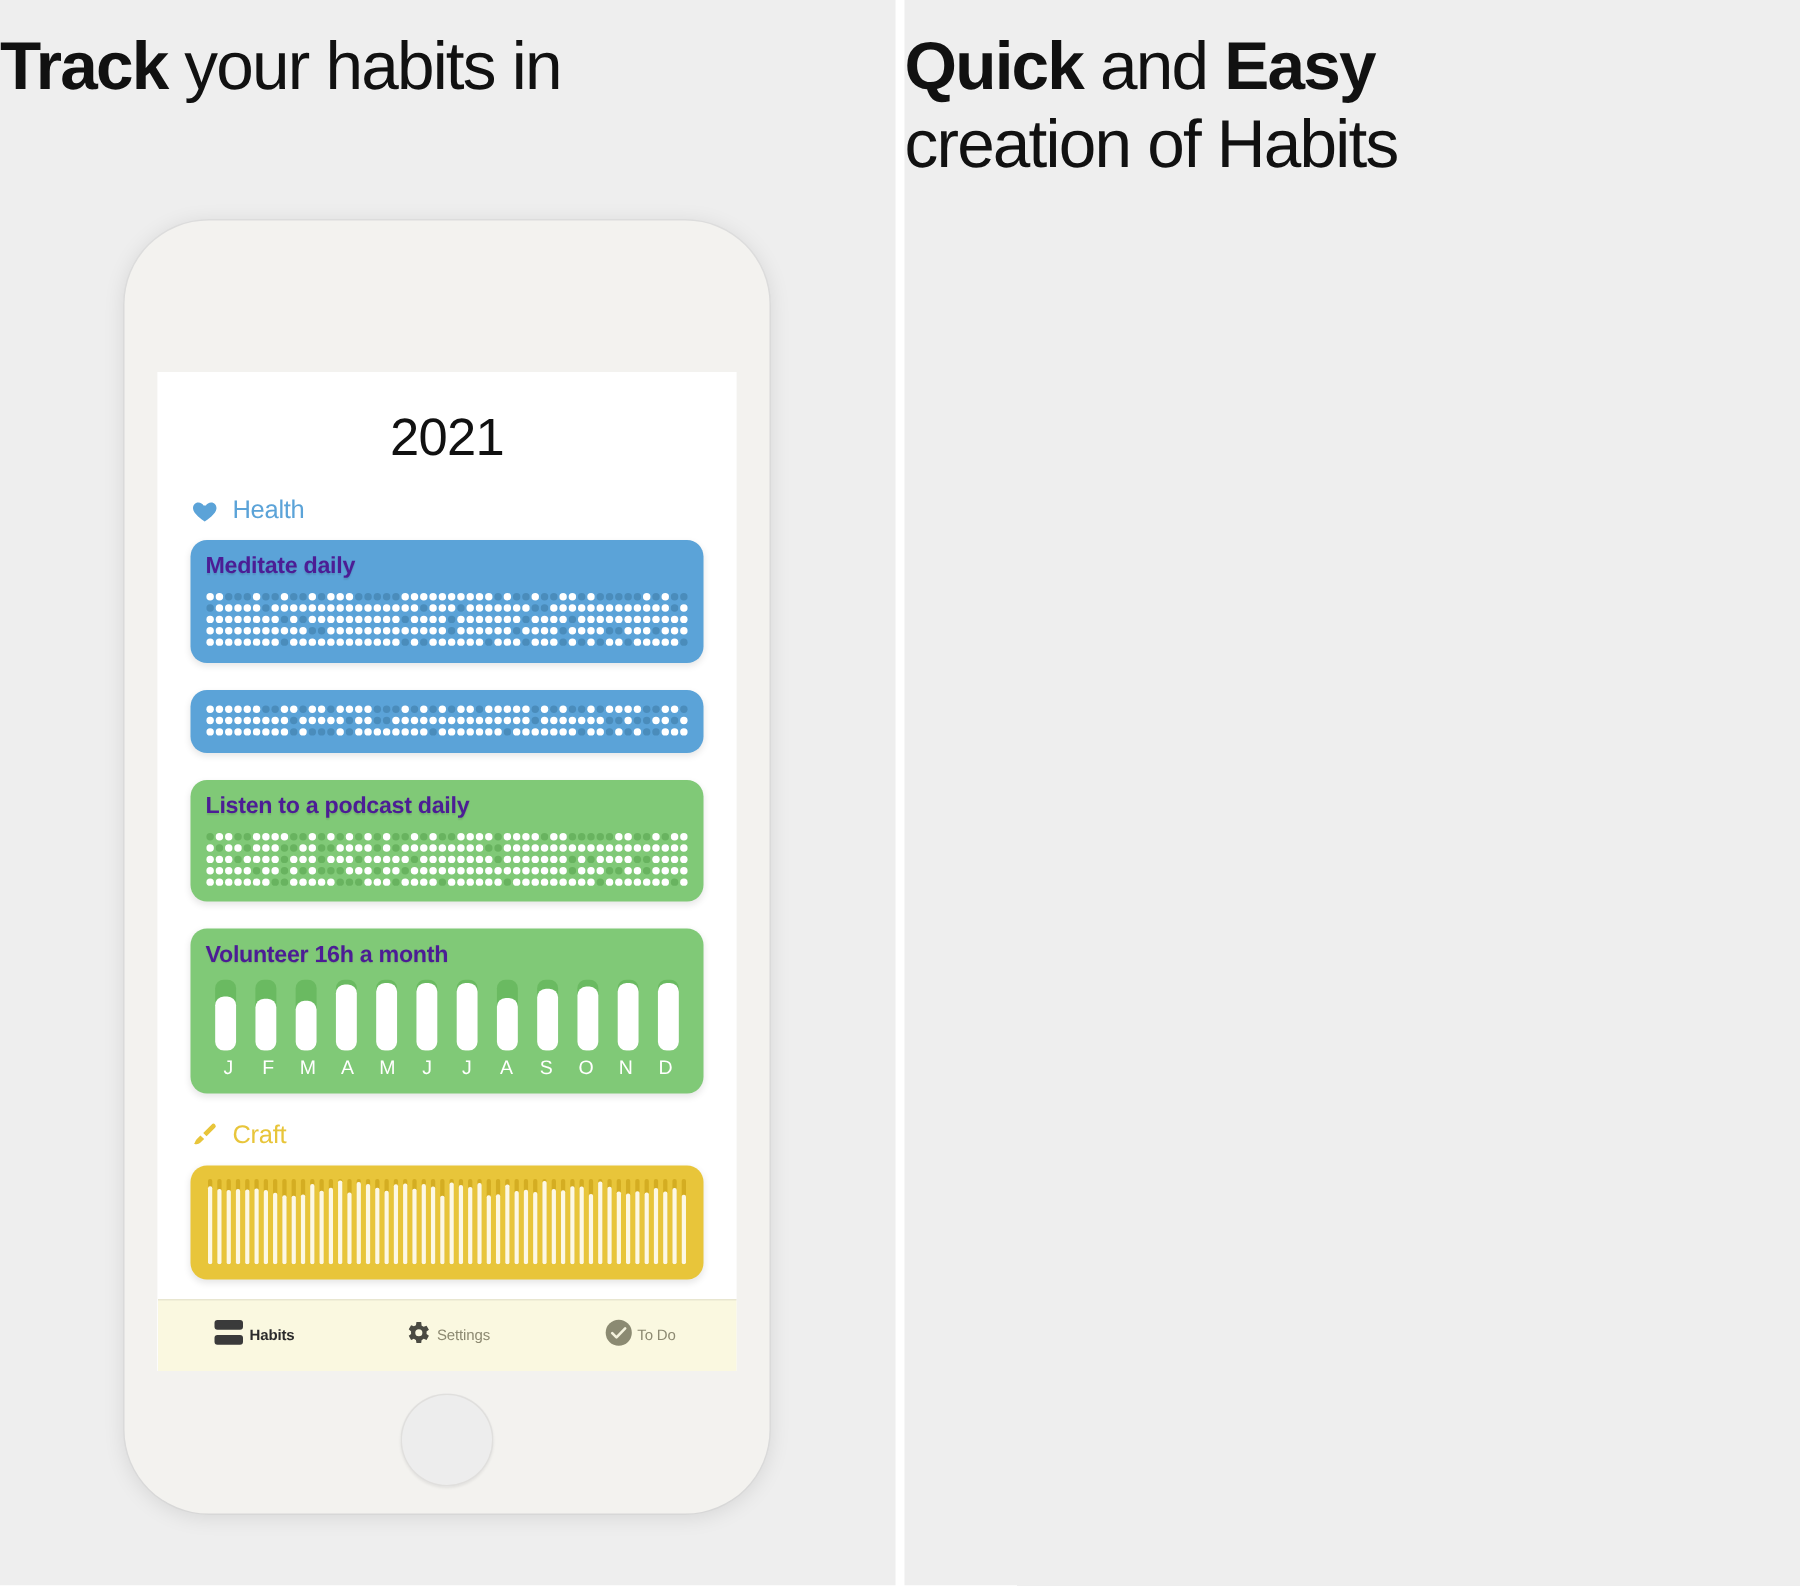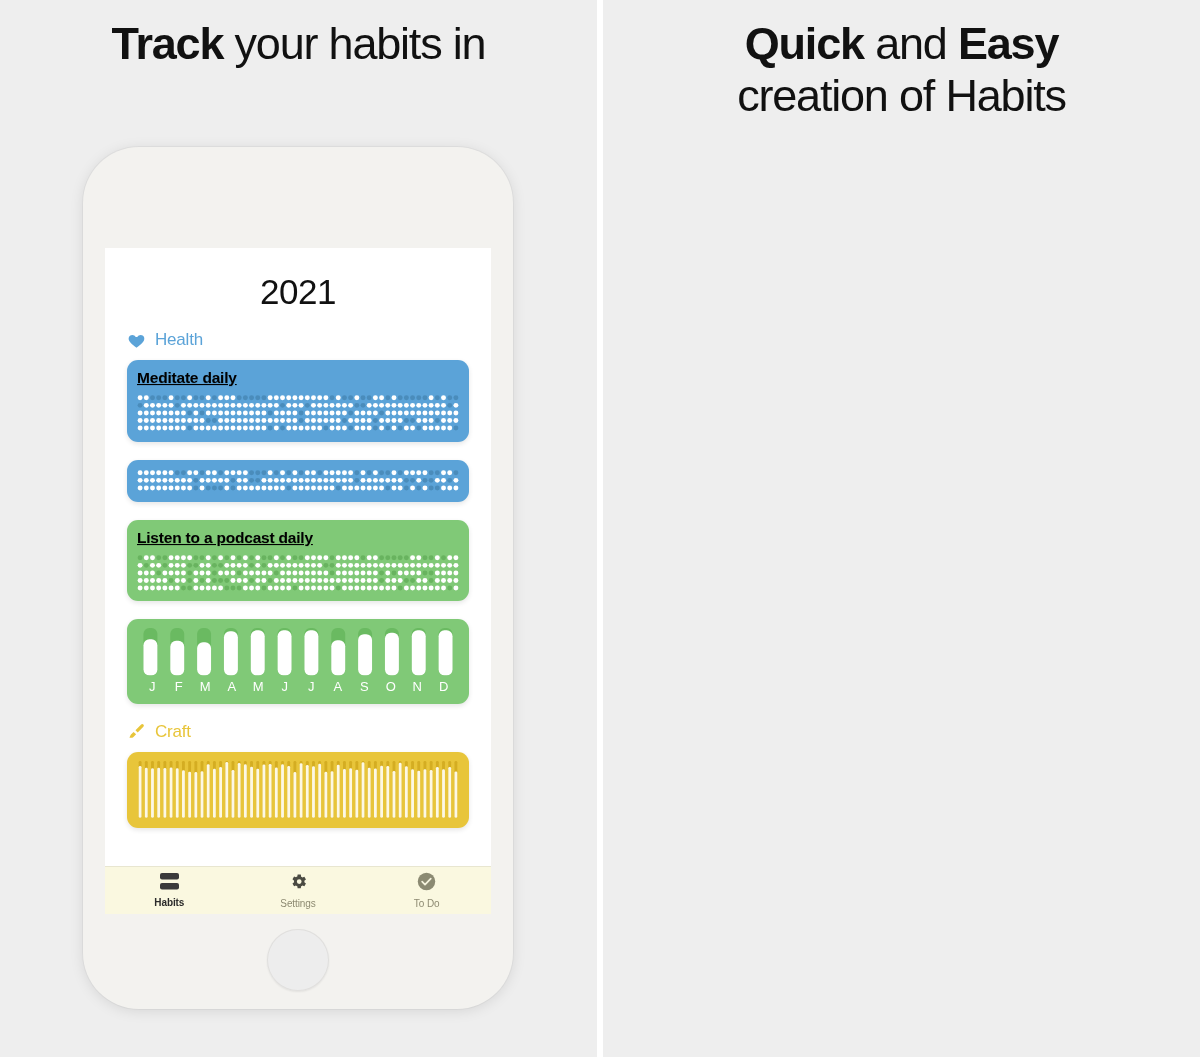--- a/index.html
+++ b/index.html
@@ -17,21 +17,21 @@
     background: #eeeeee;
     overflow: hidden;
   }
   .panel-left  { width: 597px; }
   .panel-gap   { width: 6px; background: #ffffff; height: 1057px; }
   .panel-right { width: 597px; }
 
   
   .headline {
     position: absolute; left: 0; right: 0; top: 18px;
-    text-align: center;
+    text-align: left;
     color: #111111;
     font-size: 45px;
     line-height: 52px;
     letter-spacing: -1.2px;
     font-weight: 400;
   }
   .headline b { font-weight: 700; }
 
   
   .phone {
@@ -79,27 +79,26 @@
 
   .habit-card {
     margin: 0 22px 18px 22px;
     border-radius: 11px;
     padding: 9px 10px 10px 10px;
     box-shadow: 0 2px 5px rgba(0,0,0,0.10);
     position: relative;
     overflow: hidden;
   }
   .habit-title {
-    color: #000000;
+    color: #4c1d95;
     font-size: 15.5px;
     font-weight: 700;
     letter-spacing: -0.2px;
     margin-bottom: 7px;
     text-shadow: 0 1px 1px rgba(0,0,0,0.10);
-    text-decoration: underline;
   }
   .dotgrid { display: block; width: 100%; }
   .barsvg  { display: block; width: 100%; }
 
   .monthlabels {
     display: flex; justify-content: space-between;
     padding: 3px 2px 0 2px;
   }
   .monthlabels span {
     flex: 1; text-align: center;
@@ -109,21 +108,21 @@
   
   .tabbar {
     position: absolute; left: 0; right: 0; bottom: 0;
     height: 48px;
     background: rgba(250,248,222,0.93);
     backdrop-filter: blur(6px);
     border-top: 1px solid rgba(0,0,0,0.07);
     display: flex;
   }
   .tabitem {
-    flex: 1; display: flex; flex-direction: column;
+    flex: 1; display: flex; flex-direction: row;
     align-items: center; justify-content: center; gap: 3px;
   }
   .tabitem .tlabel { font-size: 10px; letter-spacing: -0.1px; }
   .tabitem.active .tlabel { color: #2b2b2b; font-weight: 700; }
   .tabitem .tlabel { color: #8d8a72; }
 </style>
 </head>
 <body>
 
 <div class="stage">
@@ -843,20 +842,21 @@
                   <circle cx="336.7307692307692" cy="4" r="2.6153846153846154" fill="#ffffff"></circle>
                   <circle cx="336.7307692307692" cy="12" r="2.6153846153846154" fill="#ffffff"></circle>
                   <circle cx="336.7307692307692" cy="20" r="2.6153846153846154" fill="#ffffff"></circle>
                   <circle cx="336.7307692307692" cy="28" r="2.6153846153846154" fill="#ffffff"></circle>
                   <circle cx="336.7307692307692" cy="36" r="2.6153846153846154" fill="#ffffff"></circle>
                 </g>
             </svg>
           </div>
 
           <div class="habit-card" style="background:#80c977">
+            <div class="habit-title">Volunteer 16h a month</div>
             <svg class="barsvg" viewBox="0 0 340 50" preserveAspectRatio="none">
               <g id="mb-vol">
                   <rect x="6.8" y="0" width="14.733333333333333" height="50" rx="6.188" fill="#6aba61"></rect>
                   <rect x="6.8" y="12" width="14.733333333333333" height="38" rx="6.188" fill="#ffffff"></rect>
                   <rect x="35.13333333333333" y="0" width="14.733333333333333" height="50" rx="6.188" fill="#6aba61"></rect>
                   <rect x="35.13333333333333" y="13.5" width="14.733333333333333" height="36.5" rx="6.188" fill="#ffffff"></rect>
                   <rect x="63.46666666666666" y="0" width="14.733333333333333" height="50" rx="6.188" fill="#6aba61"></rect>
                   <rect x="63.46666666666666" y="15" width="14.733333333333333" height="35" rx="6.188" fill="#ffffff"></rect>
                   <rect x="91.8" y="0" width="14.733333333333333" height="50" rx="6.188" fill="#6aba61"></rect>
                   <rect x="91.8" y="3.5" width="14.733333333333333" height="46.5" rx="6.188" fill="#ffffff"></rect>

